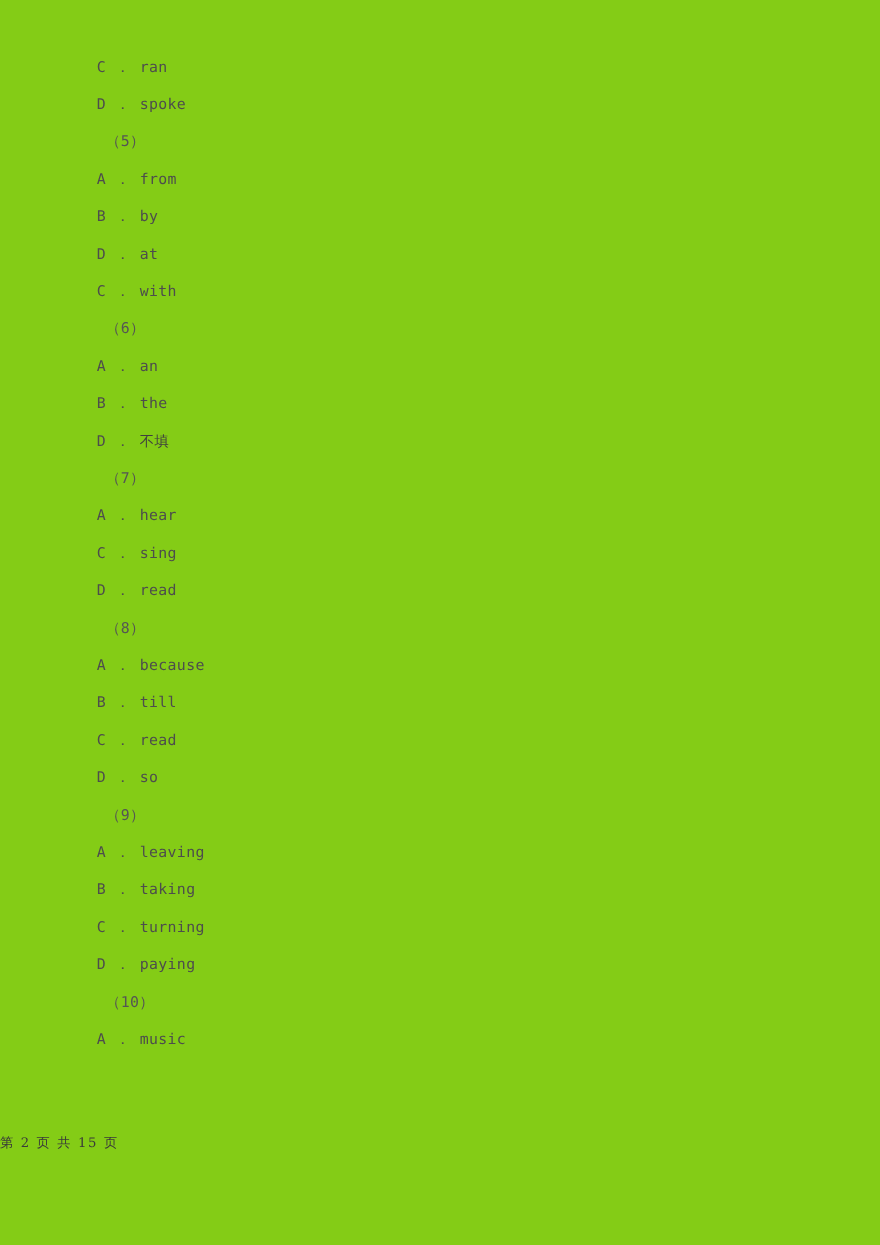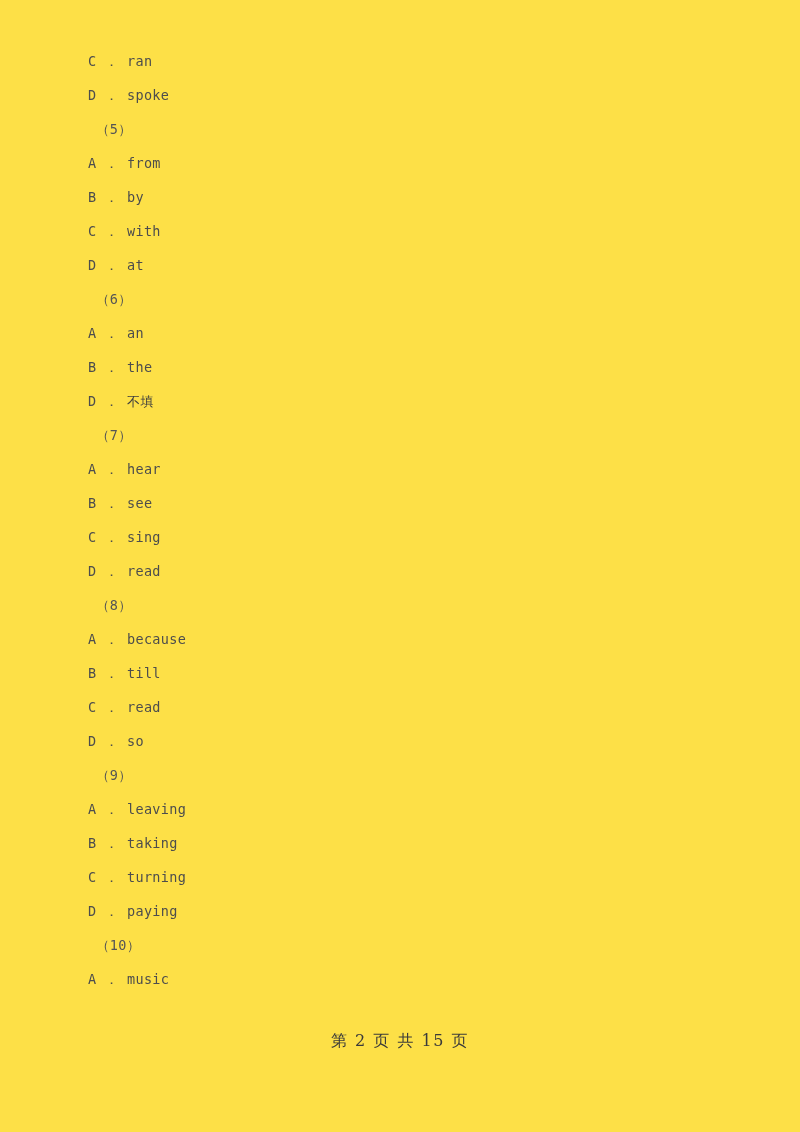--- a/index.html
+++ b/index.html
@@ -8,21 +8,21 @@
     padding: 0;
     background: #ffffff;
   }
   body {
     font-family: "DejaVu Sans Mono", "Liberation Mono", monospace;
   }
   .page {
     position: relative;
     width: 800px;
     height: 1132px;
-    background: #fde047;
+    background: #84cc16;
     overflow: hidden;
   }
   .content {
     position: absolute;
     left: 88px;
     top: 44px;
     width: 640px;
   }
   .line {
     height: 34px;
@@ -42,48 +42,47 @@
   .line .cjk {
     font-family: "DejaVu Sans", "Liberation Sans", sans-serif;
     font-size: 13px;
     color: #3f3f3f;
   }
   .footer {
     position: absolute;
     left: 0;
     top: 1031px;
     width: 800px;
-    text-align: center;
+    text-align: left;
     font-family: "DejaVu Serif", "Liberation Serif", serif;
-    font-size: 16px;
+    font-size: 12px;
     color: #3a3a3a;
     letter-spacing: 1.5px;
     white-space: pre;
   }
 </style>
 </head>
 <body>
 
 <div class="page">
 
   <div class="content">
       <div class="line option">C ． ran</div>
       <div class="line option">D ． spoke</div>
       <div class="line qnum">（5）</div>
       <div class="line option">A ． from</div>
       <div class="line option">B ． by</div>
+      <div class="line option">D ． at</div>
       <div class="line option">C ． with</div>
-      <div class="line option">D ． at</div>
       <div class="line qnum">（6）</div>
       <div class="line option">A ． an</div>
       <div class="line option">B ． the</div>
       <div class="line option has-cjk">D ． <span class="cjk">不填</span></div>
       <div class="line qnum">（7）</div>
       <div class="line option">A ． hear</div>
-      <div class="line option">B ． see</div>
       <div class="line option">C ． sing</div>
       <div class="line option">D ． read</div>
       <div class="line qnum">（8）</div>
       <div class="line option">A ． because</div>
       <div class="line option">B ． till</div>
       <div class="line option">C ． read</div>
       <div class="line option">D ． so</div>
       <div class="line qnum">（9）</div>
       <div class="line option">A ． leaving</div>
       <div class="line option">B ． taking</div>

